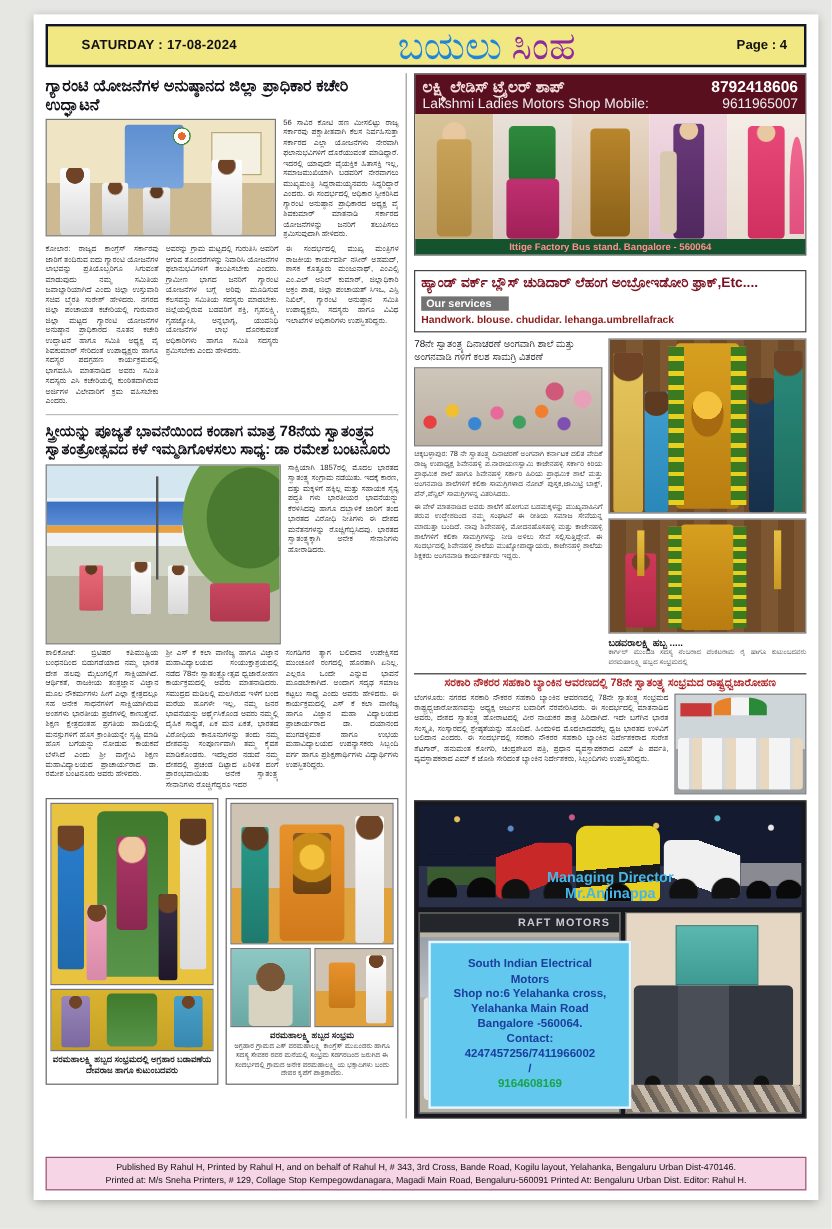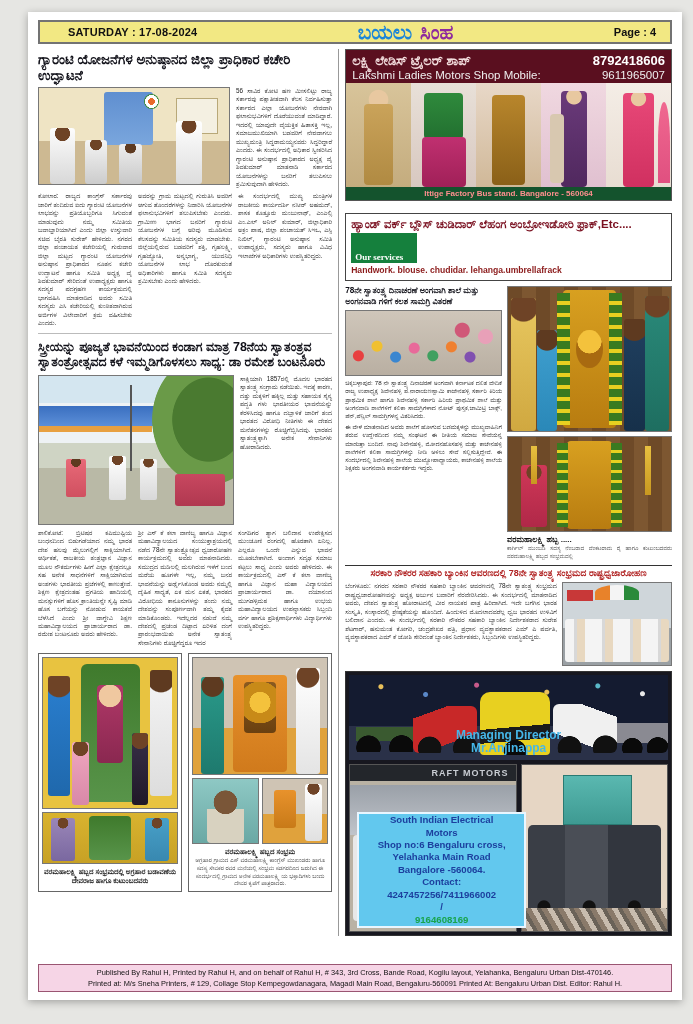--- a/index.html
+++ b/index.html
@@ -2,24 +2,24 @@
 <html><head>
 <meta charset="utf-8">
 <style>
   * { margin:0; padding:0; box-sizing:border-box; }
   html,body { width:693px; height:1024px; }
   body { background:#e6e6e3; font-family:"Liberation Sans", sans-serif; position:relative; overflow:hidden; }
   .page { position:absolute; left:28px; top:12px; width:654px; height:988px; background:#fff;
           box-shadow:0 2px 8px rgba(0,0,0,.3); padding:8px 10px 6px 10px; }
 
   
-  .masthead { border:2px solid #737373; background:#f2e883; height:24px; display:flex;
+  .masthead { border:2px solid #0f172a; background:#f2e883; height:36px; display:flex;
               align-items:center; justify-content:space-between; padding:0 14px 0 28px; }
   .m-date { font-weight:bold; font-size:11px; color:#111; letter-spacing:.2px; }
-  .m-title { font-size:20px; font-weight:bold; line-height:1; }
+  .m-title { font-size:32px; font-weight:normal; line-height:1; }
   .m-title .t1 { color:#1c86d8; }
   .m-title .t2 { color:#8e2a9e; margin-left:8px; }
   .m-page { font-weight:bold; font-size:11px; color:#111; }
 
   
   .content { display:flex; margin-top:5px; }
   .col-left { width:47.5%; border-right:1px solid #999; padding-right:6px; }
   .col-right { flex:1; padding-left:6px; }
 
   .bt { font-size:6.4px; line-height:1.32; text-align:justify; color:#1b1b1b; }
@@ -59,47 +59,47 @@
   .t-head { background:#5a0f1f; color:#fff; padding:3px 6px 2px 6px; }
   .t-line1 { display:flex; justify-content:space-between; font-weight:bold; font-size:13px; color:#f3dede; }
   .t-line1 .num { color:#fff; }
   .t-line2 { display:flex; justify-content:space-between; font-size:11.5px; color:#efefef; }
   .t-collage { display:flex; height:104px; }
   .t-collage > div { flex:1; position:relative; }
   .t-bar { background:#14532d; color:#ff8f8f; font-weight:bold; font-size:8px; text-align:center; padding:2px 0; }
 
   .services { border:1px solid #444; margin-top:12px; padding:3px 5px; }
   .sv-kn { color:#7a1020; font-weight:bold; font-size:11.5px; line-height:1.25; }
-  .sv-label { display:inline-block; background:#15803d; color:#fff; font-weight:bold; font-size:9px; padding:19px 14px 1px 4px; margin:2px 0;font-family:Liberation Serif, serif; }
+  .sv-label { display:inline-block; background:#737373; color:#fff; font-weight:bold; font-size:9px; padding:1px 14px 1px 4px; margin:2px 0; }
   .sv-en { color:#8b1a1a; font-weight:bold; font-size:8.6px; line-height:1.35; }
 
   
   .rnews { display:flex; gap:5px; margin-top:5px; }
   .rn-left { width:48%; }
   .rn-right { flex:1; }
-  .rn-title { font-size:8.2px; font-weight:bold; color:#101018; line-height:1.3; margin-bottom:3px; }
+  .rn-title { font-size:8.2px; font-weight:normal; color:#101018; line-height:1.3; margin-bottom:3px; }
   .rn-cap { font-size:6.2px; line-height:1.32; text-align:justify; color:#222; margin-top:3px; }
   .fest-title { font-size:8px; font-weight:bold; color:#141414; margin-top:3px; }
   .fest-body { font-size:5.8px; color:#444; line-height:1.3; text-align:justify; }
 
   
   .bank { border-top:1px solid #333; margin-top:5px; padding-top:2px; }
   .bank-hl { color:#b02020; font-weight:bold; font-size:9px; text-align:center; line-height:1.25; margin-bottom:3px; }
   .bank-row { display:flex; gap:5px; }
 
   
   .motors { margin-top:5px; background:#17171f; border:1px solid #333; padding:3px; }
   .mo-main { position:relative; height:85px; background:linear-gradient(#141b30 0 60%, #2a3148 60% 100%); overflow:hidden; }
   .mo-dir { position:absolute; left:0; right:0; bottom:4px; text-align:center; color:#45b6e8; font-weight:bold; font-size:12px; line-height:1.15; }
   .mo-shops { position:relative; display:flex; gap:4px; margin-top:4px; height:168px; }
   .shop-l { flex:1.15; background:#b9b2a4; position:relative; overflow:hidden; border:1px solid #555;}
   .shop-sign { background:#23262b; color:#c8ccd2; font-weight:bold; font-size:9px; text-align:right; padding:3px 8px 3px 0; letter-spacing:1px; }
   .shop-r { flex:1; background:#e6d6c4; position:relative; overflow:hidden; border:1px solid #555;}
   .mo-info { position:absolute; left:8px; bottom:4px; width:53%; background:#62c8ee; border:2px solid #e8f6ff;
-             text-align:center; font-weight:bold; color:#1c3f9e; font-size:9.6px; line-height:1.3; padding:0 2px; }
+             text-align:center; font-weight:bold; color:#1c3f9e; font-size:9.6px; line-height:1.3; padding:12px 2px; }
   .mo-info .green { color:#18a44c; }
 
   
   .footer { position:absolute; left:10px; right:10px; bottom:8px; background:#f6d5e6; border:1px solid #9a5572;
             text-align:center; font-size:7.4px; color:#101010; line-height:1.5; padding:2px 4px; }
 </style>
 </head>
 <body>
 
 <div class="page">
@@ -273,21 +273,21 @@
             <i class="shp" style="right:1%;top:6%;width:15%;height:94%;background:radial-gradient(circle at 50% 6%,#6e4326 10%,transparent 11%),linear-gradient(#2a8a7a,#1e6e60);border-radius:3px;"></i>
           </div>
           <div class="ph ph-shrine2 wood" style="margin-top:4px;">
             <i class="shp" style="left:36%;top:4%;width:28%;height:94%;background:linear-gradient(#d8a020,#b87c10);border-radius:4px;"></i>
             <i class="shp" style="left:30%;top:6%;width:7%;height:90%;background:repeating-linear-gradient(#3a7a20 0 7px,#e8d020 7px 10px);"></i>
             <i class="shp" style="right:30%;top:6%;width:7%;height:90%;background:repeating-linear-gradient(#3a7a20 0 7px,#e8d020 7px 10px);"></i>
             <i class="shp" style="left:8%;bottom:4%;width:16%;height:66%;background:radial-gradient(circle at 50% 12%,#6e4326 13%,transparent 14%),linear-gradient(#d03858,#b02848);border-radius:3px;"></i>
             <i class="shp" style="left:14%;top:10%;width:4%;height:40%;background:linear-gradient(#e8c040,#c89820);"></i>
             <i class="shp" style="right:12%;top:10%;width:4%;height:52%;background:linear-gradient(#e8c040,#c89820);"></i>
           </div>
-          <div class="fest-title">ವರಮಹಾಲಕ್ಷ್ಮಿ ಹಬ್ಬ .....</div>
+          <div class="fest-title">ಬಡವರಾಲಕ್ಷ್ಮಿ ಹಬ್ಬ .....</div>
           <div class="fest-body">ಕಾರ್ಗಿಲ್ ಮುಂಬಡಿ ಸದಸ್ಯ ನೆಂಬರಾದ ವೆಂಕಟರಾಮ ರೈ ಹಾಗೂ ಕುಟುಂಬದವರು ವರಮಹಾಲಕ್ಷ್ಮಿ ಹಬ್ಬದ ಸಂಭ್ರಮದಲ್ಲಿ</div>
         </div>
       </div>
 
       <div class="bank">
         <div class="bank-hl">ಸರಕಾರಿ ನೌಕರರ ಸಹಕಾರಿ ಬ್ಯಾಂಕಿನ ಆವರಣದಲ್ಲಿ 78ನೇ ಸ್ವಾತಂತ್ರ್ಯ ಸಂಭ್ರಮದ ರಾಷ್ಟ್ರಧ್ವಜಾರೋಹಣ</div>
         <div class="bank-row">
           <div class="bt" style="flex:1.7;">ಬೆಂಗಳೂರು: ನಗರದ ಸರಕಾರಿ ನೌಕರರ ಸಹಕಾರಿ ಬ್ಯಾಂಕಿನ ಆವರಣದಲ್ಲಿ 78ನೇ ಸ್ವಾತಂತ್ರ್ಯ ಸಂಭ್ರಮದ ರಾಷ್ಟ್ರಧ್ವಜಾರೋಹಣವನ್ನು ಅಧ್ಯಕ್ಷ ಅರ್ಜುನ ಬವಾರಿಗೆ ನೆರವೇರಿಸಿದರು. ಈ ಸಂದರ್ಭದಲ್ಲಿ ಮಾತನಾಡಿದ ಅವರು, ದೇಶದ ಸ್ವಾತಂತ್ರ್ಯ ಹೋರಾಟದಲ್ಲಿ ವೀರ ನಾಯಕರ ಪಾತ್ರ ಹಿರಿದಾಗಿದೆ. ಇದೇ ಬಗೆಗಿನ ಭಾರತ ಸಂಸ್ಕೃತಿ, ಸಂಸ್ಕಾರದಲ್ಲಿ ಶ್ರೇಷ್ಠತೆಯನ್ನು ಹೊಂದಿದೆ. ಹಿಂದುಳಿದ ಮೊದಲಾದವರೆಲ್ಲ ಧ್ವಜ ಭಾರತದ ಉಳಿವಿಗೆ ಬಲಿದಾನ ಎಂದರು. ಈ ಸಂದರ್ಭದಲ್ಲಿ ಸರಕಾರಿ ನೌಕರರ ಸಹಕಾರಿ ಬ್ಯಾಂಕಿನ ನಿರ್ದೇಶಕರಾದ ಸುರೇಶ ಶೆಟಗಾರ್, ಹನುಮಂತ ಕೋಗರಿ, ಚಂದ್ರಶೇಖರ ಪತ್ರಿ, ಪ್ರಧಾನ ವ್ಯವಸ್ಥಾಪಕರಾದ ಎಮ್ ಪಿ ಪರ್ವತಿ, ವ್ಯವಸ್ಥಾಪಕರಾದ ಎಮ್ ಕೆ ಜೋಶಿ ಸೇರಿದಂತೆ ಬ್ಯಾಂಕಿನ ನಿರ್ದೇಶಕರು, ಸಿಬ್ಬಂದಿಗಳು ಉಪಸ್ಥಿತರಿದ್ದರು.</div>
           <div class="ph ph-group">
             <i class="shp" style="left:30%;top:2%;width:40%;height:18%;background:linear-gradient(90deg,#e8822a 0 33%,#f4f4f4 33% 66%,#2a8a3a 66%);border-radius:50% 50% 0 0;"></i>
@@ -334,21 +334,21 @@
             <i class="shp" style="left:4%;bottom:8%;width:92%;height:56%;background:
                radial-gradient(circle at 12% 88%,#111 6px,transparent 7px),
                radial-gradient(circle at 46% 88%,#111 6px,transparent 7px),
                radial-gradient(circle at 80% 88%,#111 6px,transparent 7px),
                linear-gradient(90deg,#3a3e46 0 28%,#4a4e56 28% 60%,#32363e 60%);border-radius:5px;"></i>
             <i class="shp" style="left:0;bottom:0;width:100%;height:14%;background:repeating-linear-gradient(60deg,#8a7a6a 0 5px,#c8bcae 5px 10px,#6a6258 10px 14px);"></i>
           </div>
           <div class="mo-info">
             <div>South Indian Electrical</div>
             <div>Motors</div>
-            <div>Shop no:6 Bengaluru cross,</div>
+            <div>Shop no:6 Yelahanka cross,</div>
             <div>Yelahanka Main Road</div>
             <div>Bangalore -560064.</div>
             <div>Contact:</div>
             <div>4247457256/7411966002</div>
             <div>/</div>
             <div class="green">9164608169</div>
           </div>
         </div>
       </div>
     </div>

